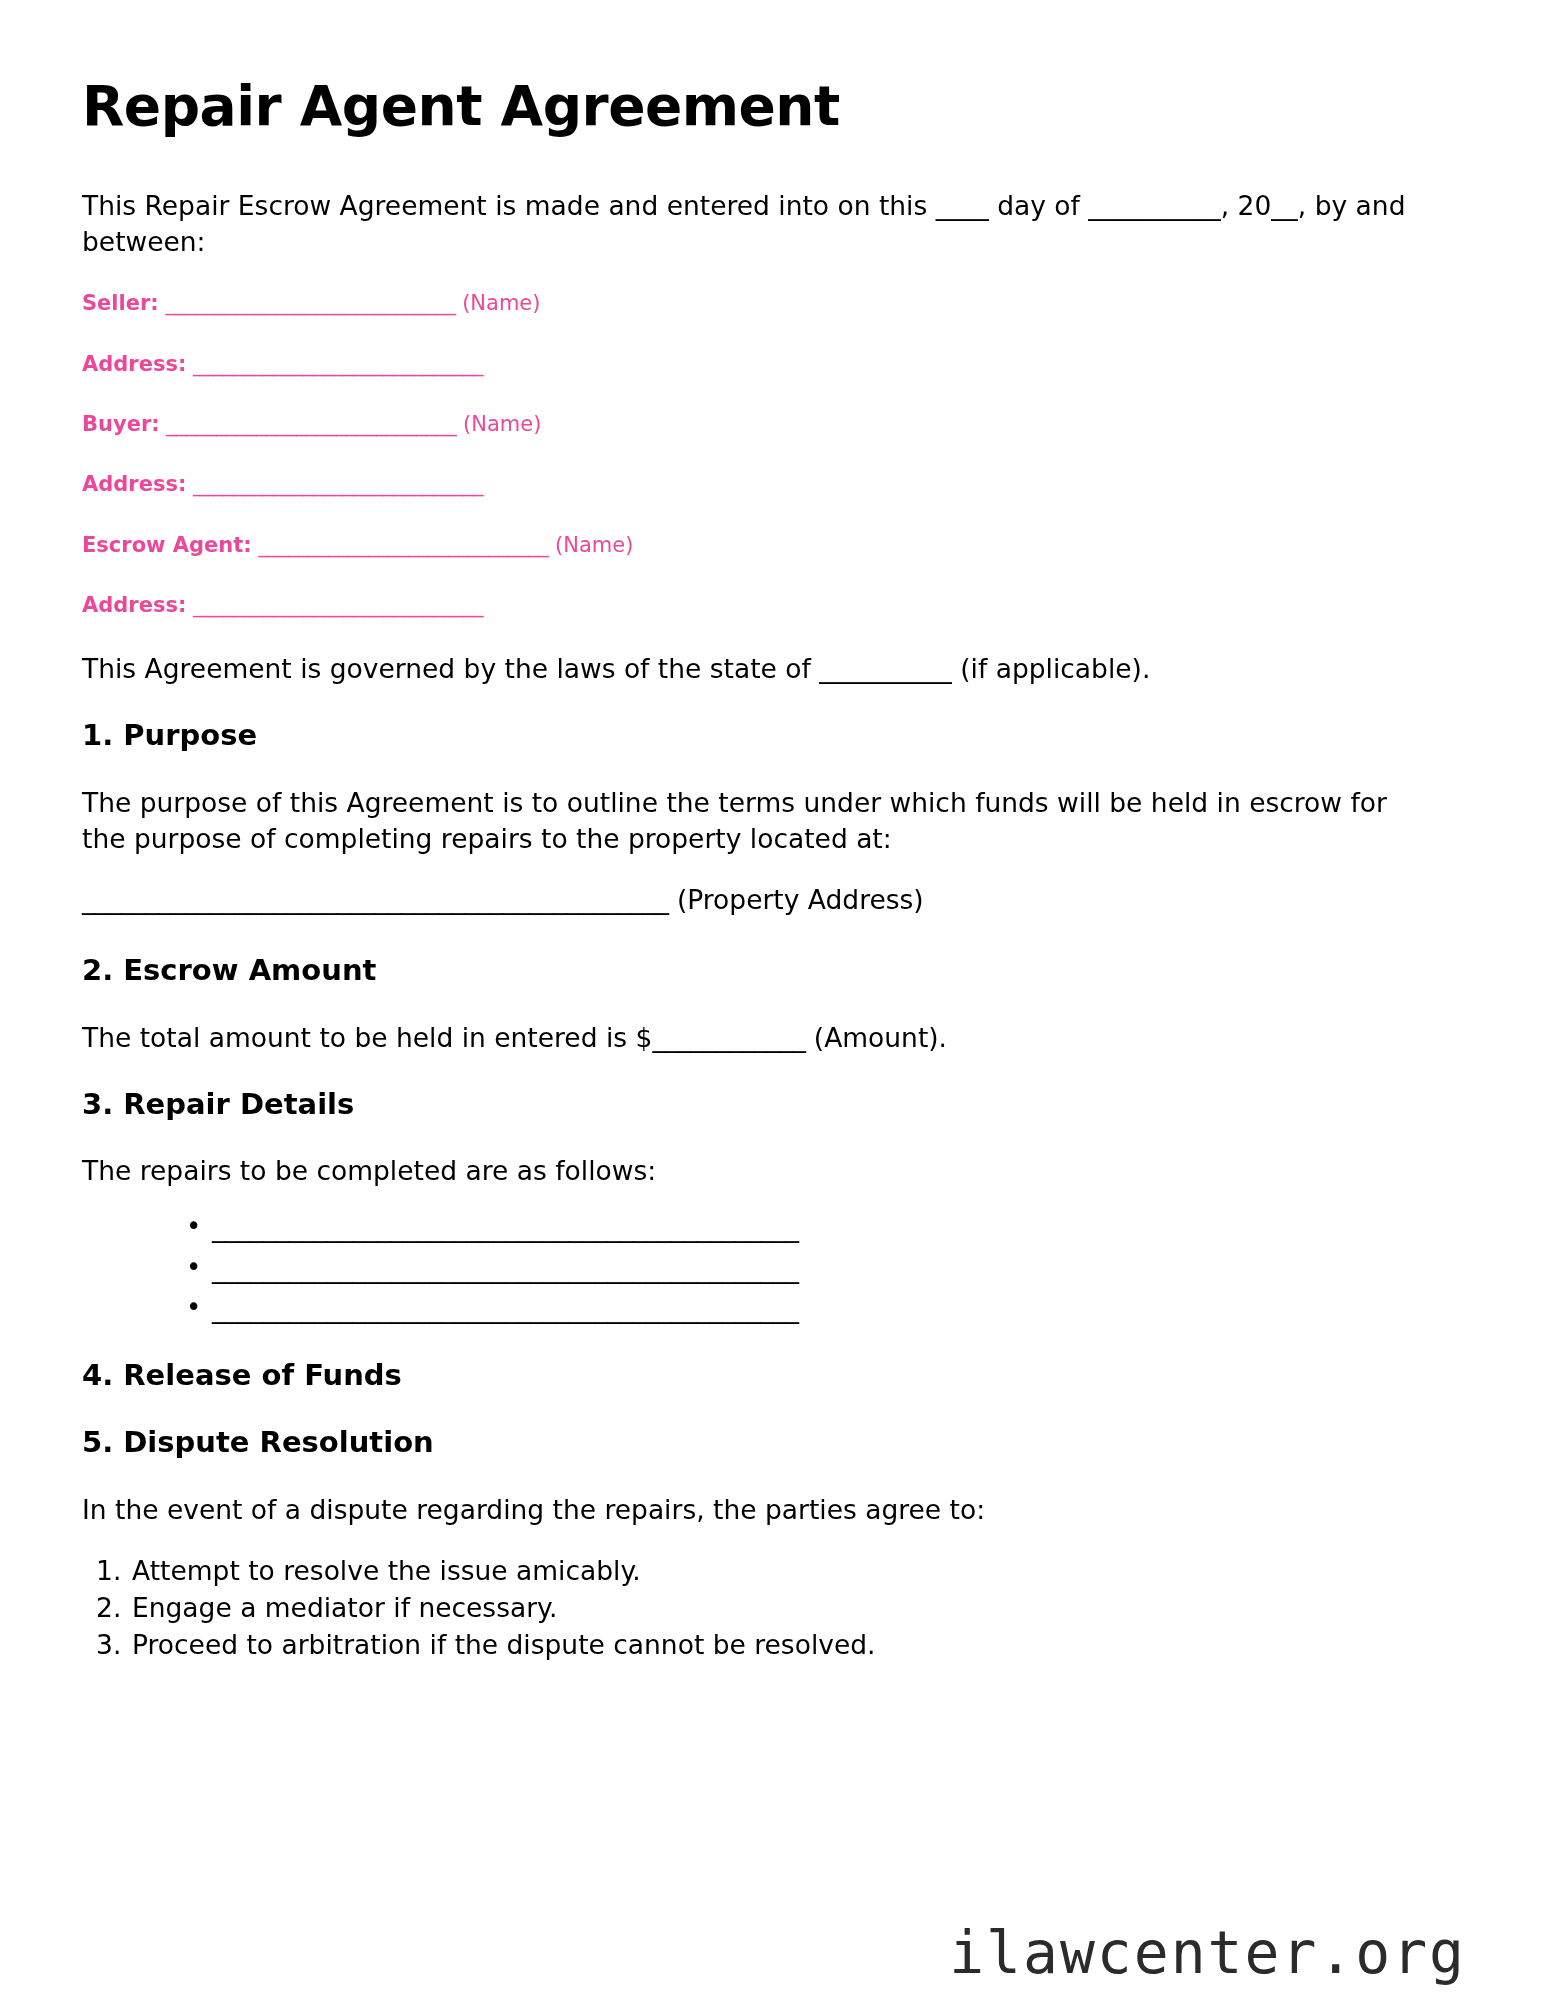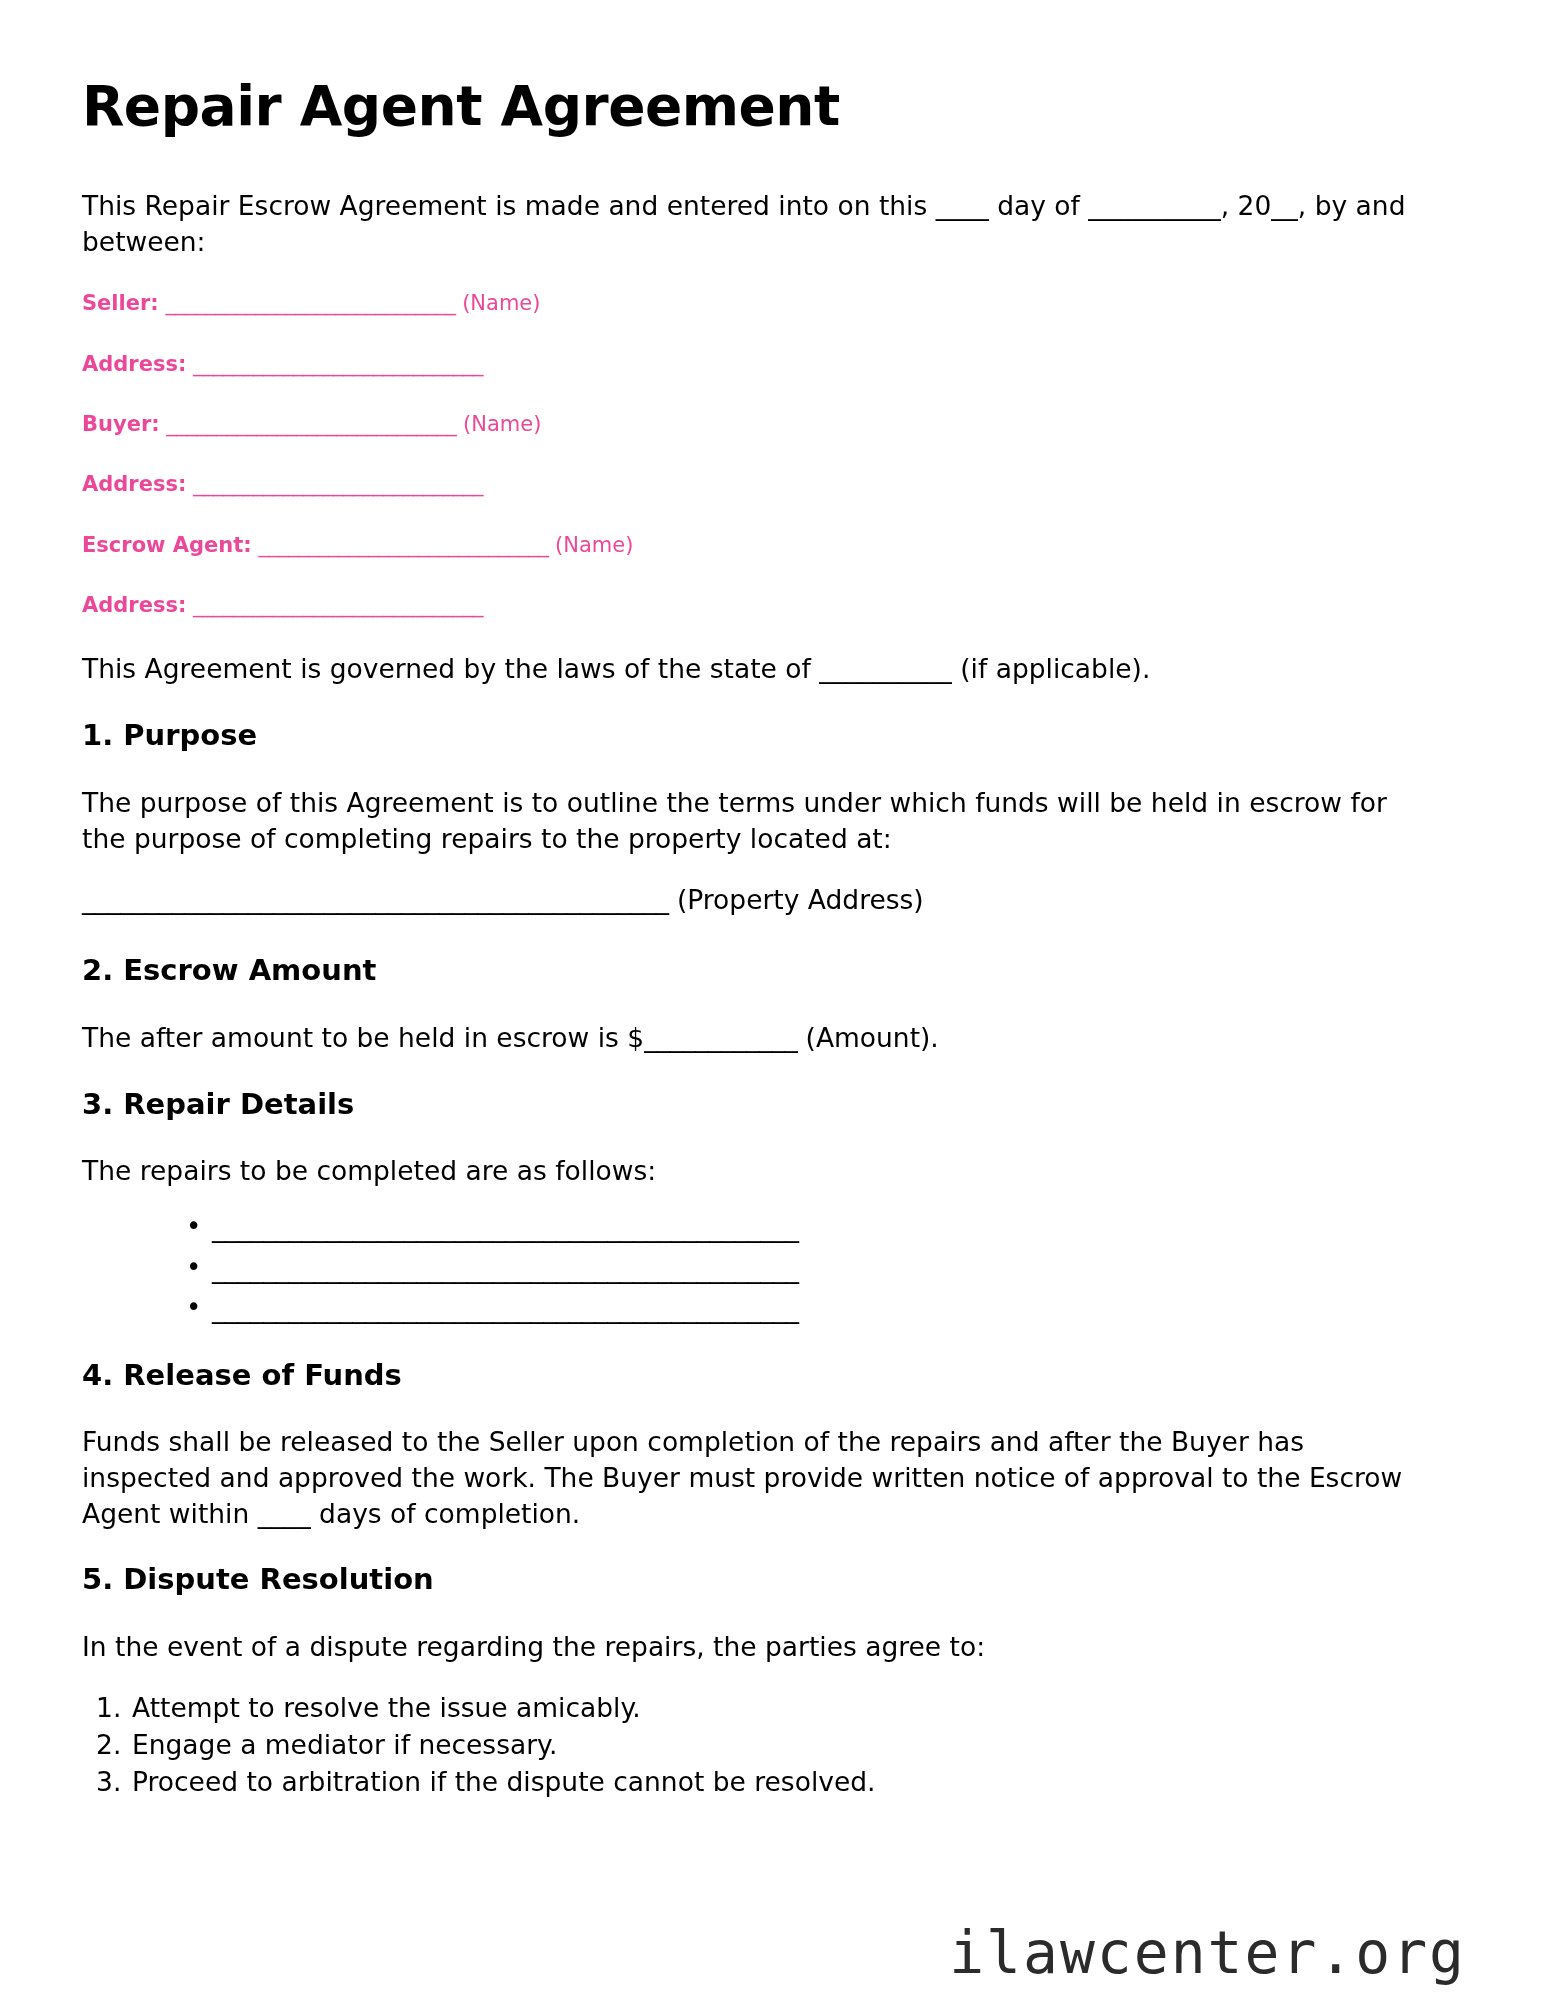--- a/index.html
+++ b/index.html
@@ -168,33 +168,32 @@
 
   <h2 class="section">1. Purpose</h2>
   <p class="para tight">The purpose of this Agreement is to outline the terms under which funds will be held in escrow for the purpose of completing repairs to the property located at:</p>
   <div class="prop-line">
     <span class="blank">______________________________________________</span>
     <span class="note">(Property Address)</span>
   </div>
 
   <h2 class="section">2. Escrow Amount</h2>
   <p class="para">
-    <span>The after amount to be held in escrow is $</span><span class="blank">____________</span><span> (Amount).</span>
+    <span>The total amount to be held in entered is $</span><span class="blank">____________</span><span> (Amount).</span>
   </p>
 
   <h2 class="section">3. Repair Details</h2>
   <p class="para tight">The repairs to be completed are as follows:</p>
   <ul class="repair-list">
     <li><span class="blank">______________________________________________</span></li>
     <li><span class="blank">______________________________________________</span></li>
     <li><span class="blank">______________________________________________</span></li>
   </ul>
 
   <h2 class="section">4. Release of Funds</h2>
-  <p class="para">Funds shall be released to the Seller upon completion of the repairs and after the Buyer has inspected and approved the work. The Buyer must provide written notice of approval to the Escrow Agent within ____ days of completion.</p>
 
   <h2 class="section">5. Dispute Resolution</h2>
   <p class="para tight">In the event of a dispute regarding the repairs, the parties agree to:</p>
   <ol class="dispute-list">
     <li>Attempt to resolve the issue amicably.</li>
     <li>Engage a mediator if necessary.</li>
     <li>Proceed to arbitration if the dispute cannot be resolved.</li>
   </ol>
 
   <div class="watermark">ilawcenter.org</div>

